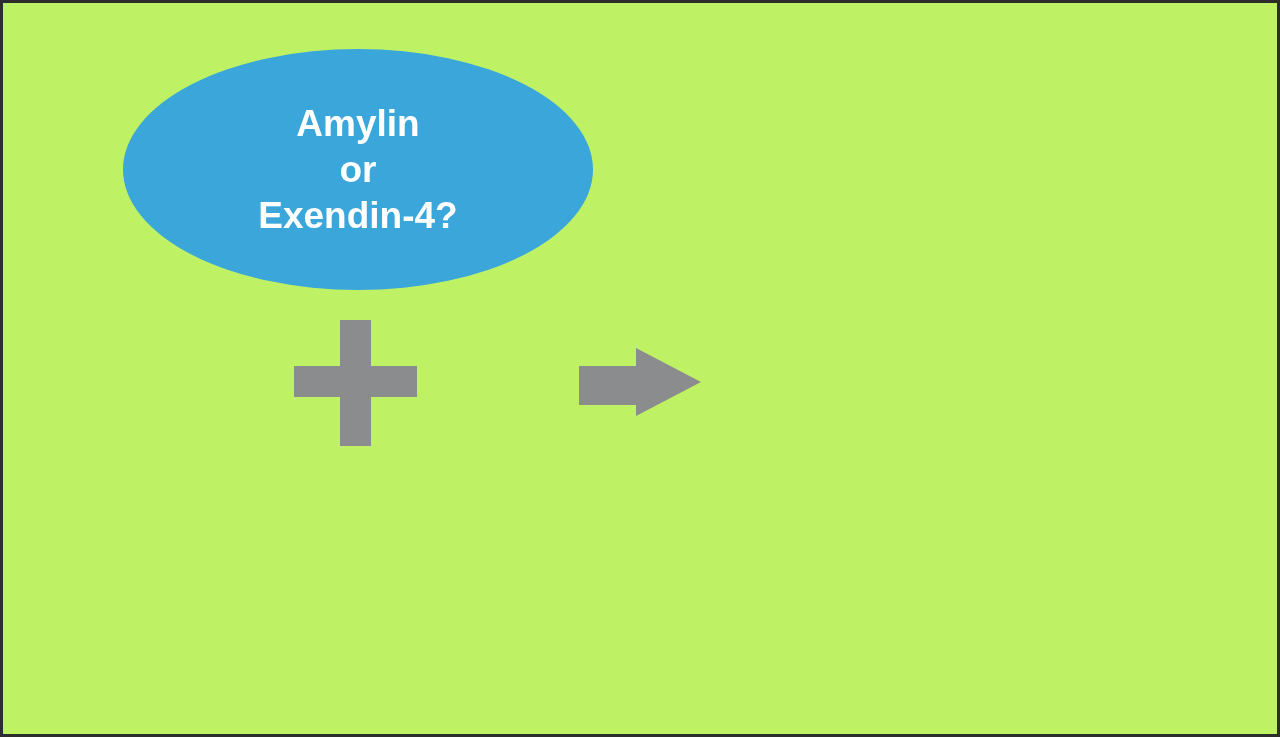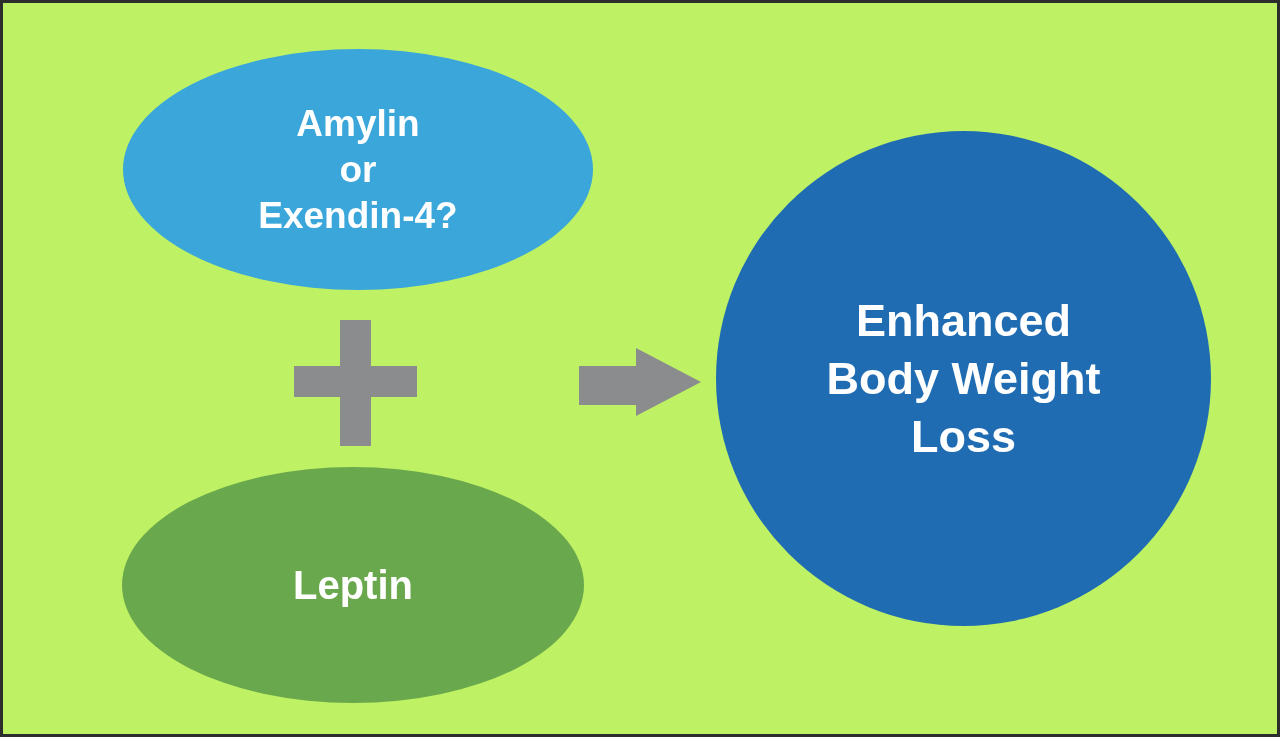--- a/index.html
+++ b/index.html
@@ -97,28 +97,20 @@
     <span>Amylin
 or
 Exendin-4?</span>
   </div>
 
   <div class="plus">
     <div class="bar-v"></div>
     <div class="bar-h"></div>
   </div>
 
-  <div class="node ellipse-bottom">
-    <span>Leptin</span>
-  </div>
 
   <div class="arrow">
     <div class="shaft"></div>
     <div class="head"></div>
   </div>
 
-  <div class="node circle-outcome">
-    <span>Enhanced
-Body Weight
-Loss</span>
-  </div>
 
 </div>
 
 </body></html>

